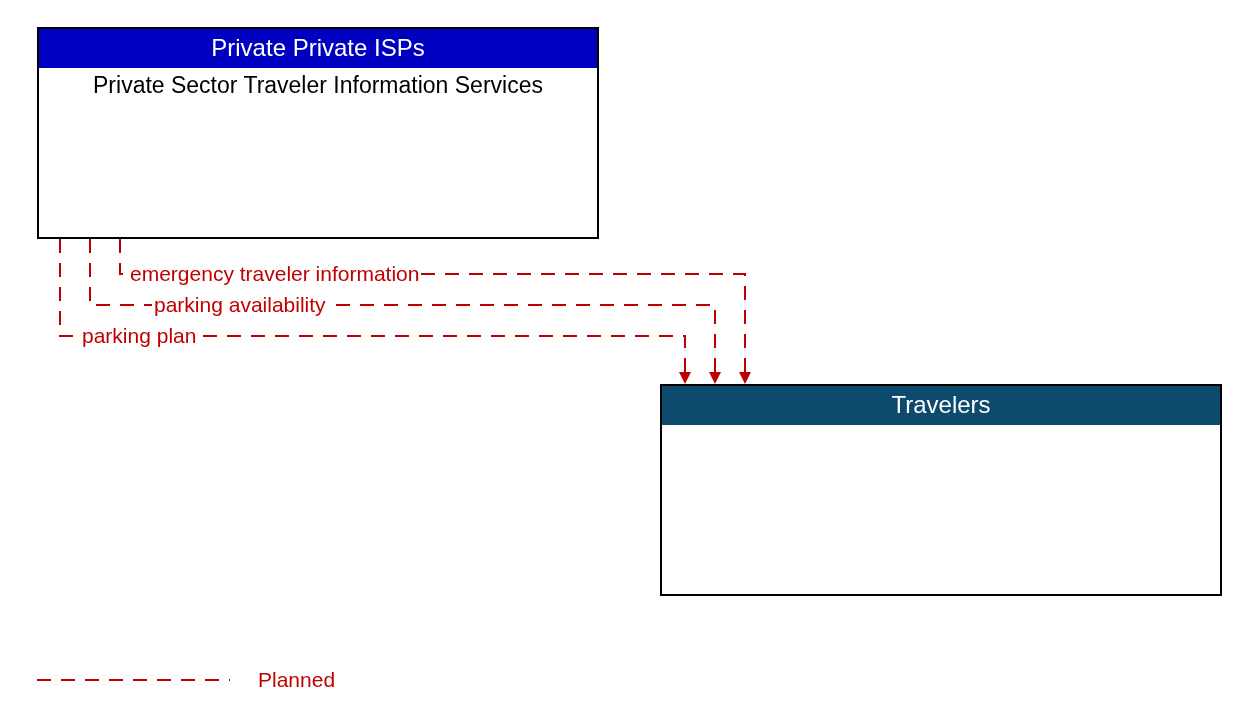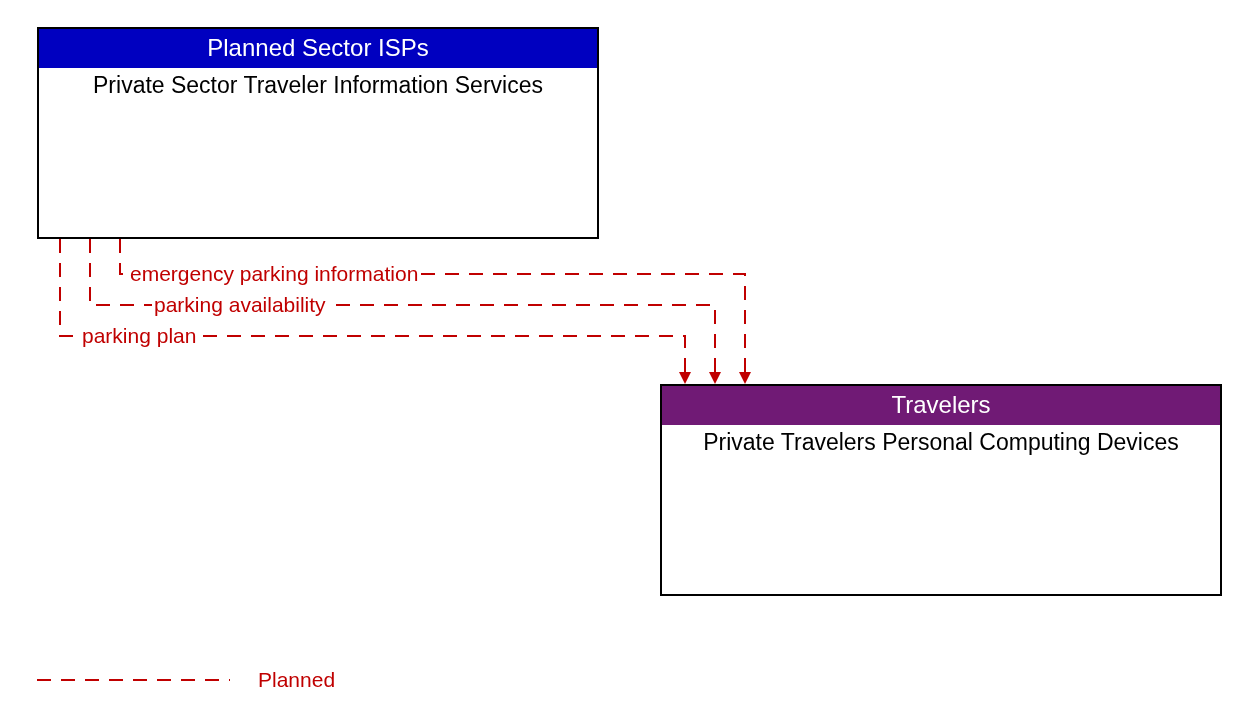--- a/index.html
+++ b/index.html
@@ -59,40 +59,39 @@
     fill: none;
   }
   .arrowhead {
     fill: #c00000;
   }
 </style>
 </head>
 <body>
 
 <div class="node" style="left:37px; top:27px; width:562px; height:212px;">
-  <div class="node-header" style="background:#0000c0;">Planned Sector ISPs</div>
+  <div class="node-header" style="background:#0000c0;">Private Private ISPs</div>
   <div class="node-body">Private Sector Traveler Information Services</div>
 </div>
 
 <div class="node" style="left:660px; top:384px; width:562px; height:212px;">
-  <div class="node-header" style="background:#701a75;">Travelers</div>
-  <div class="node-body">Private Travelers Personal Computing Devices</div>
+  <div class="node-header" style="background:#0c4a6e;">Travelers</div>
 </div>
 
 <svg class="connectors">
 
   <path class="dashline" d="M120 239 L120 274 L745 274 L745 378"></path>
   <polygon class="arrowhead" points="745,384 739,372 751,372"></polygon>
 
   <path class="dashline" d="M90 239 L90 305 L715 305 L715 378"></path>
   <polygon class="arrowhead" points="715,384 709,372 721,372"></polygon>
 
   <path class="dashline" d="M60 239 L60 336 L685 336 L685 378"></path>
   <polygon class="arrowhead" points="685,384 679,372 691,372"></polygon>
 
   <line class="dashline" x1="37" y1="680" x2="230" y2="680"></line>
 </svg>
 
-<div class="flow-label" style="left:128px; top:262px;">emergency parking information</div>
+<div class="flow-label" style="left:128px; top:262px;">emergency traveler information</div>
 <div class="flow-label" style="left:104px; top:293px;margin-left:48px;">parking availability</div>
 <div class="flow-label" style="left:80px; top:324px;">parking plan</div>
 
 <div class="legend-label" style="left:258px; top:668px;">Planned</div>
 
 </body></html>

